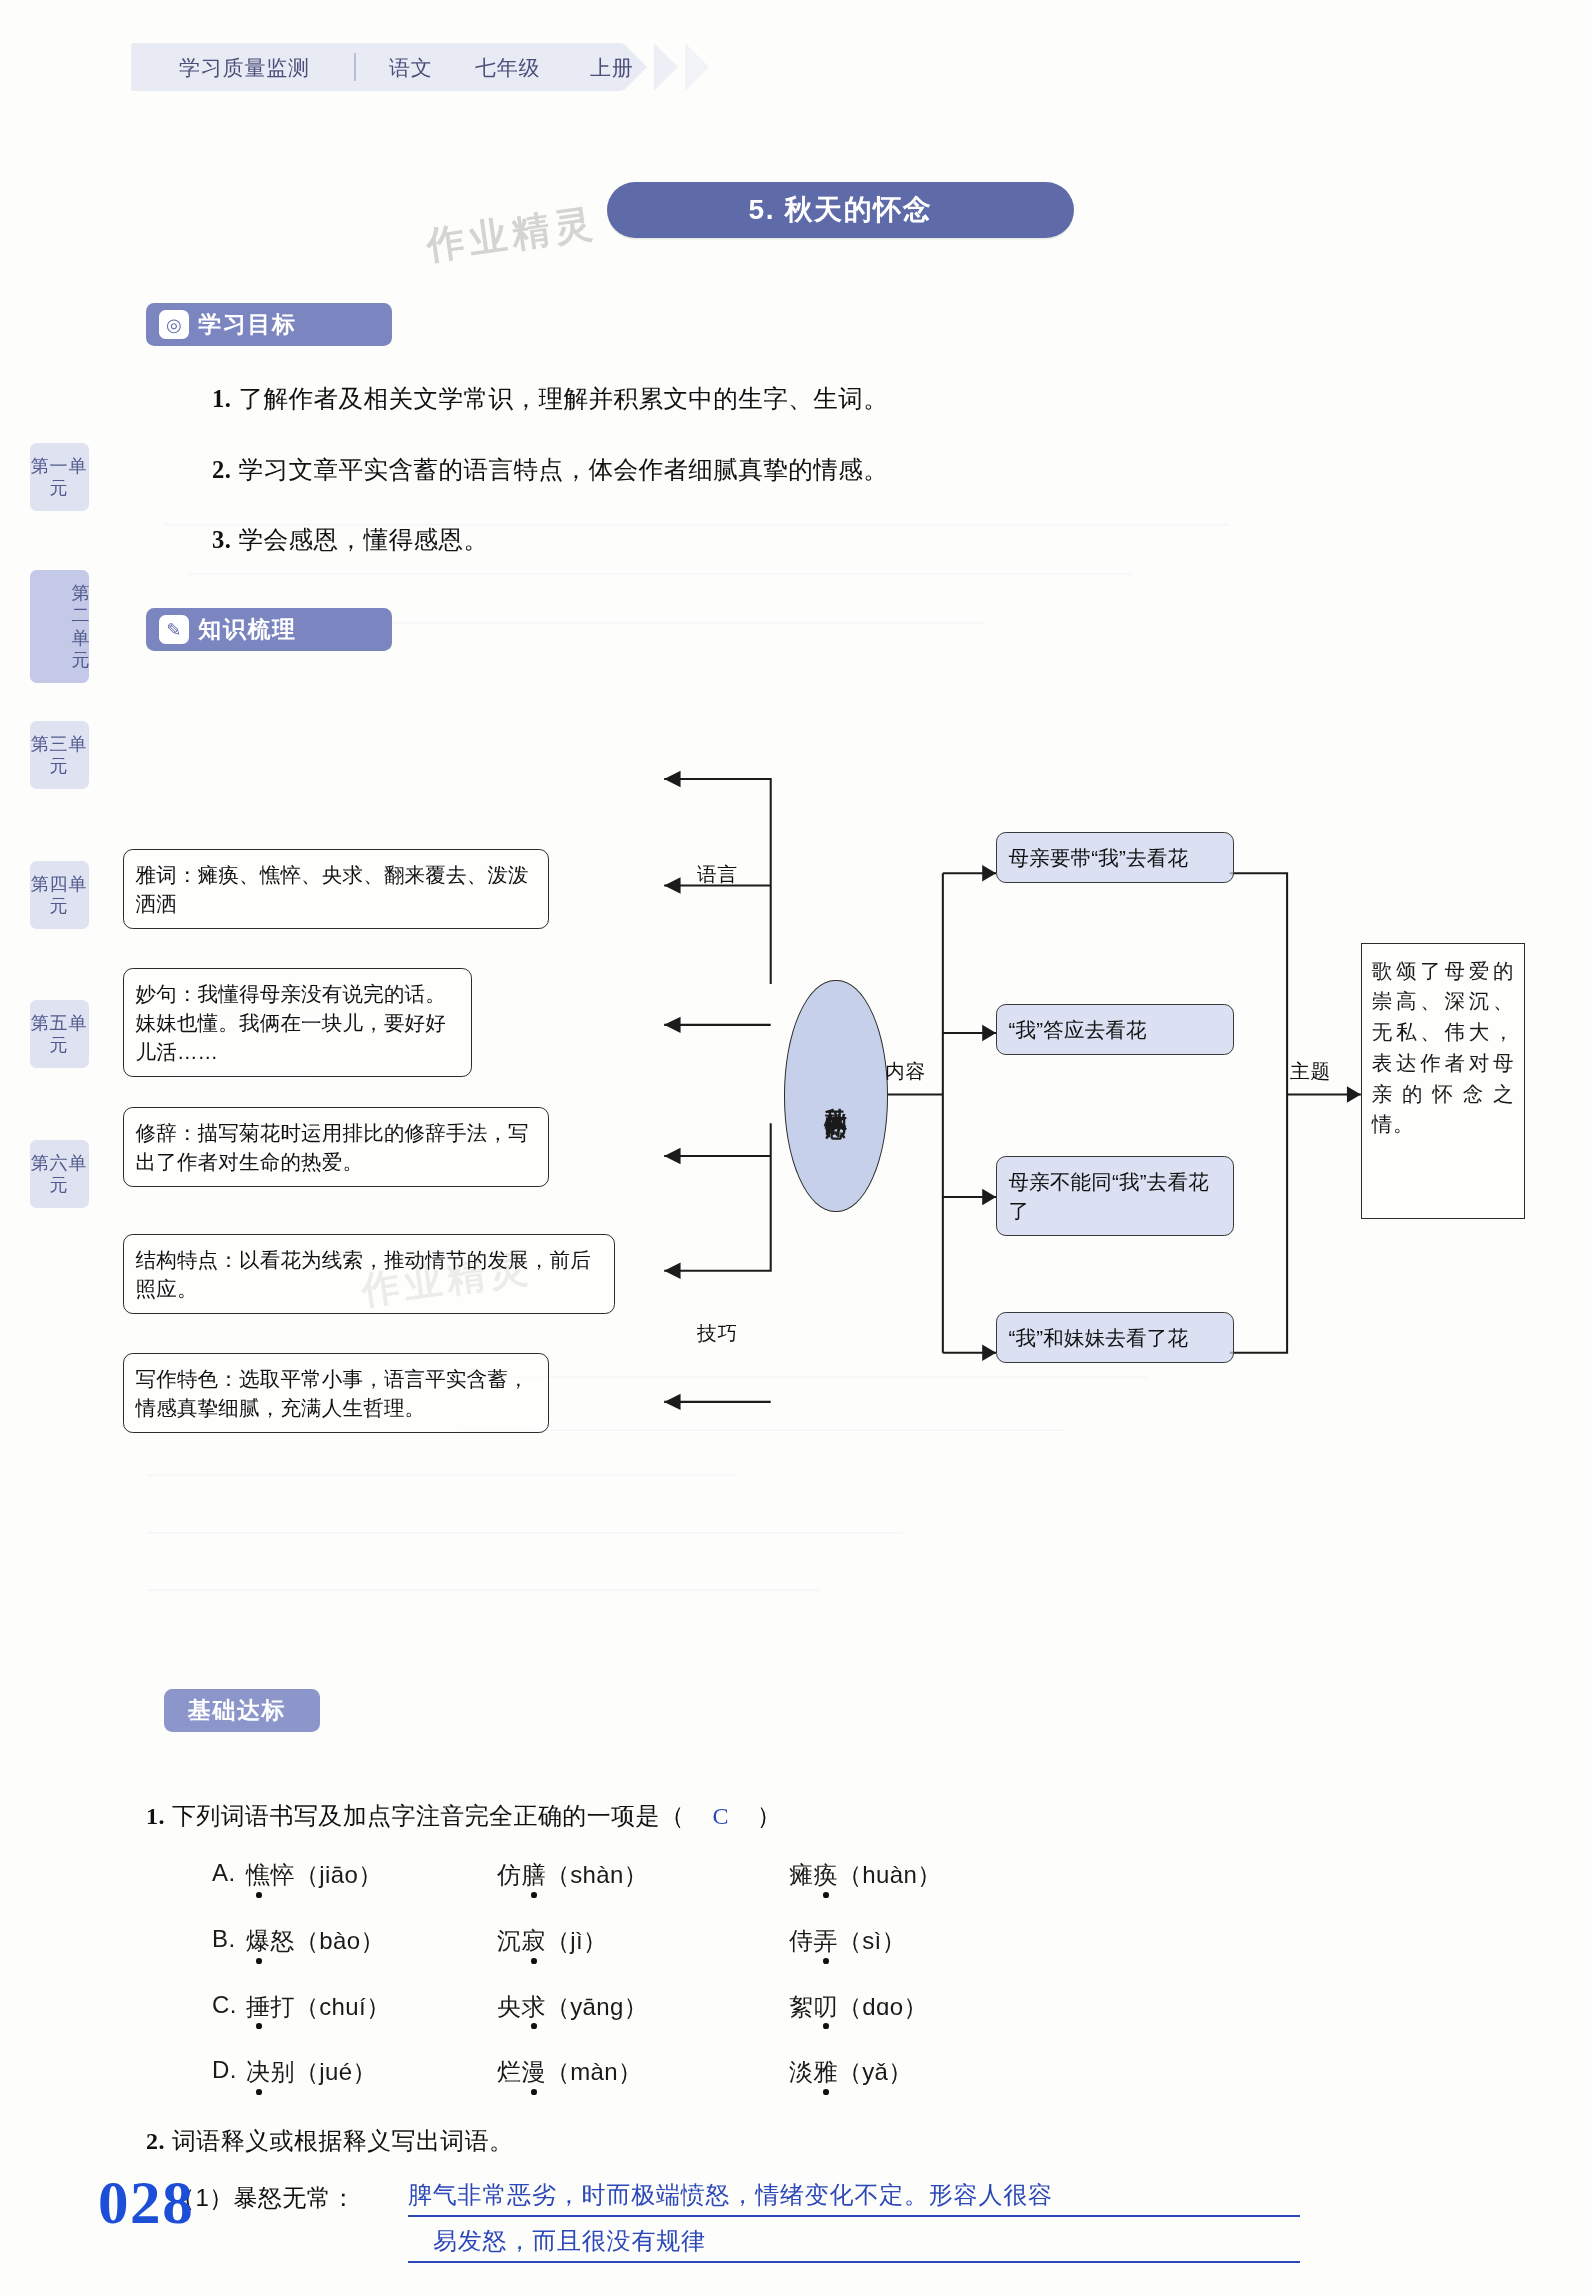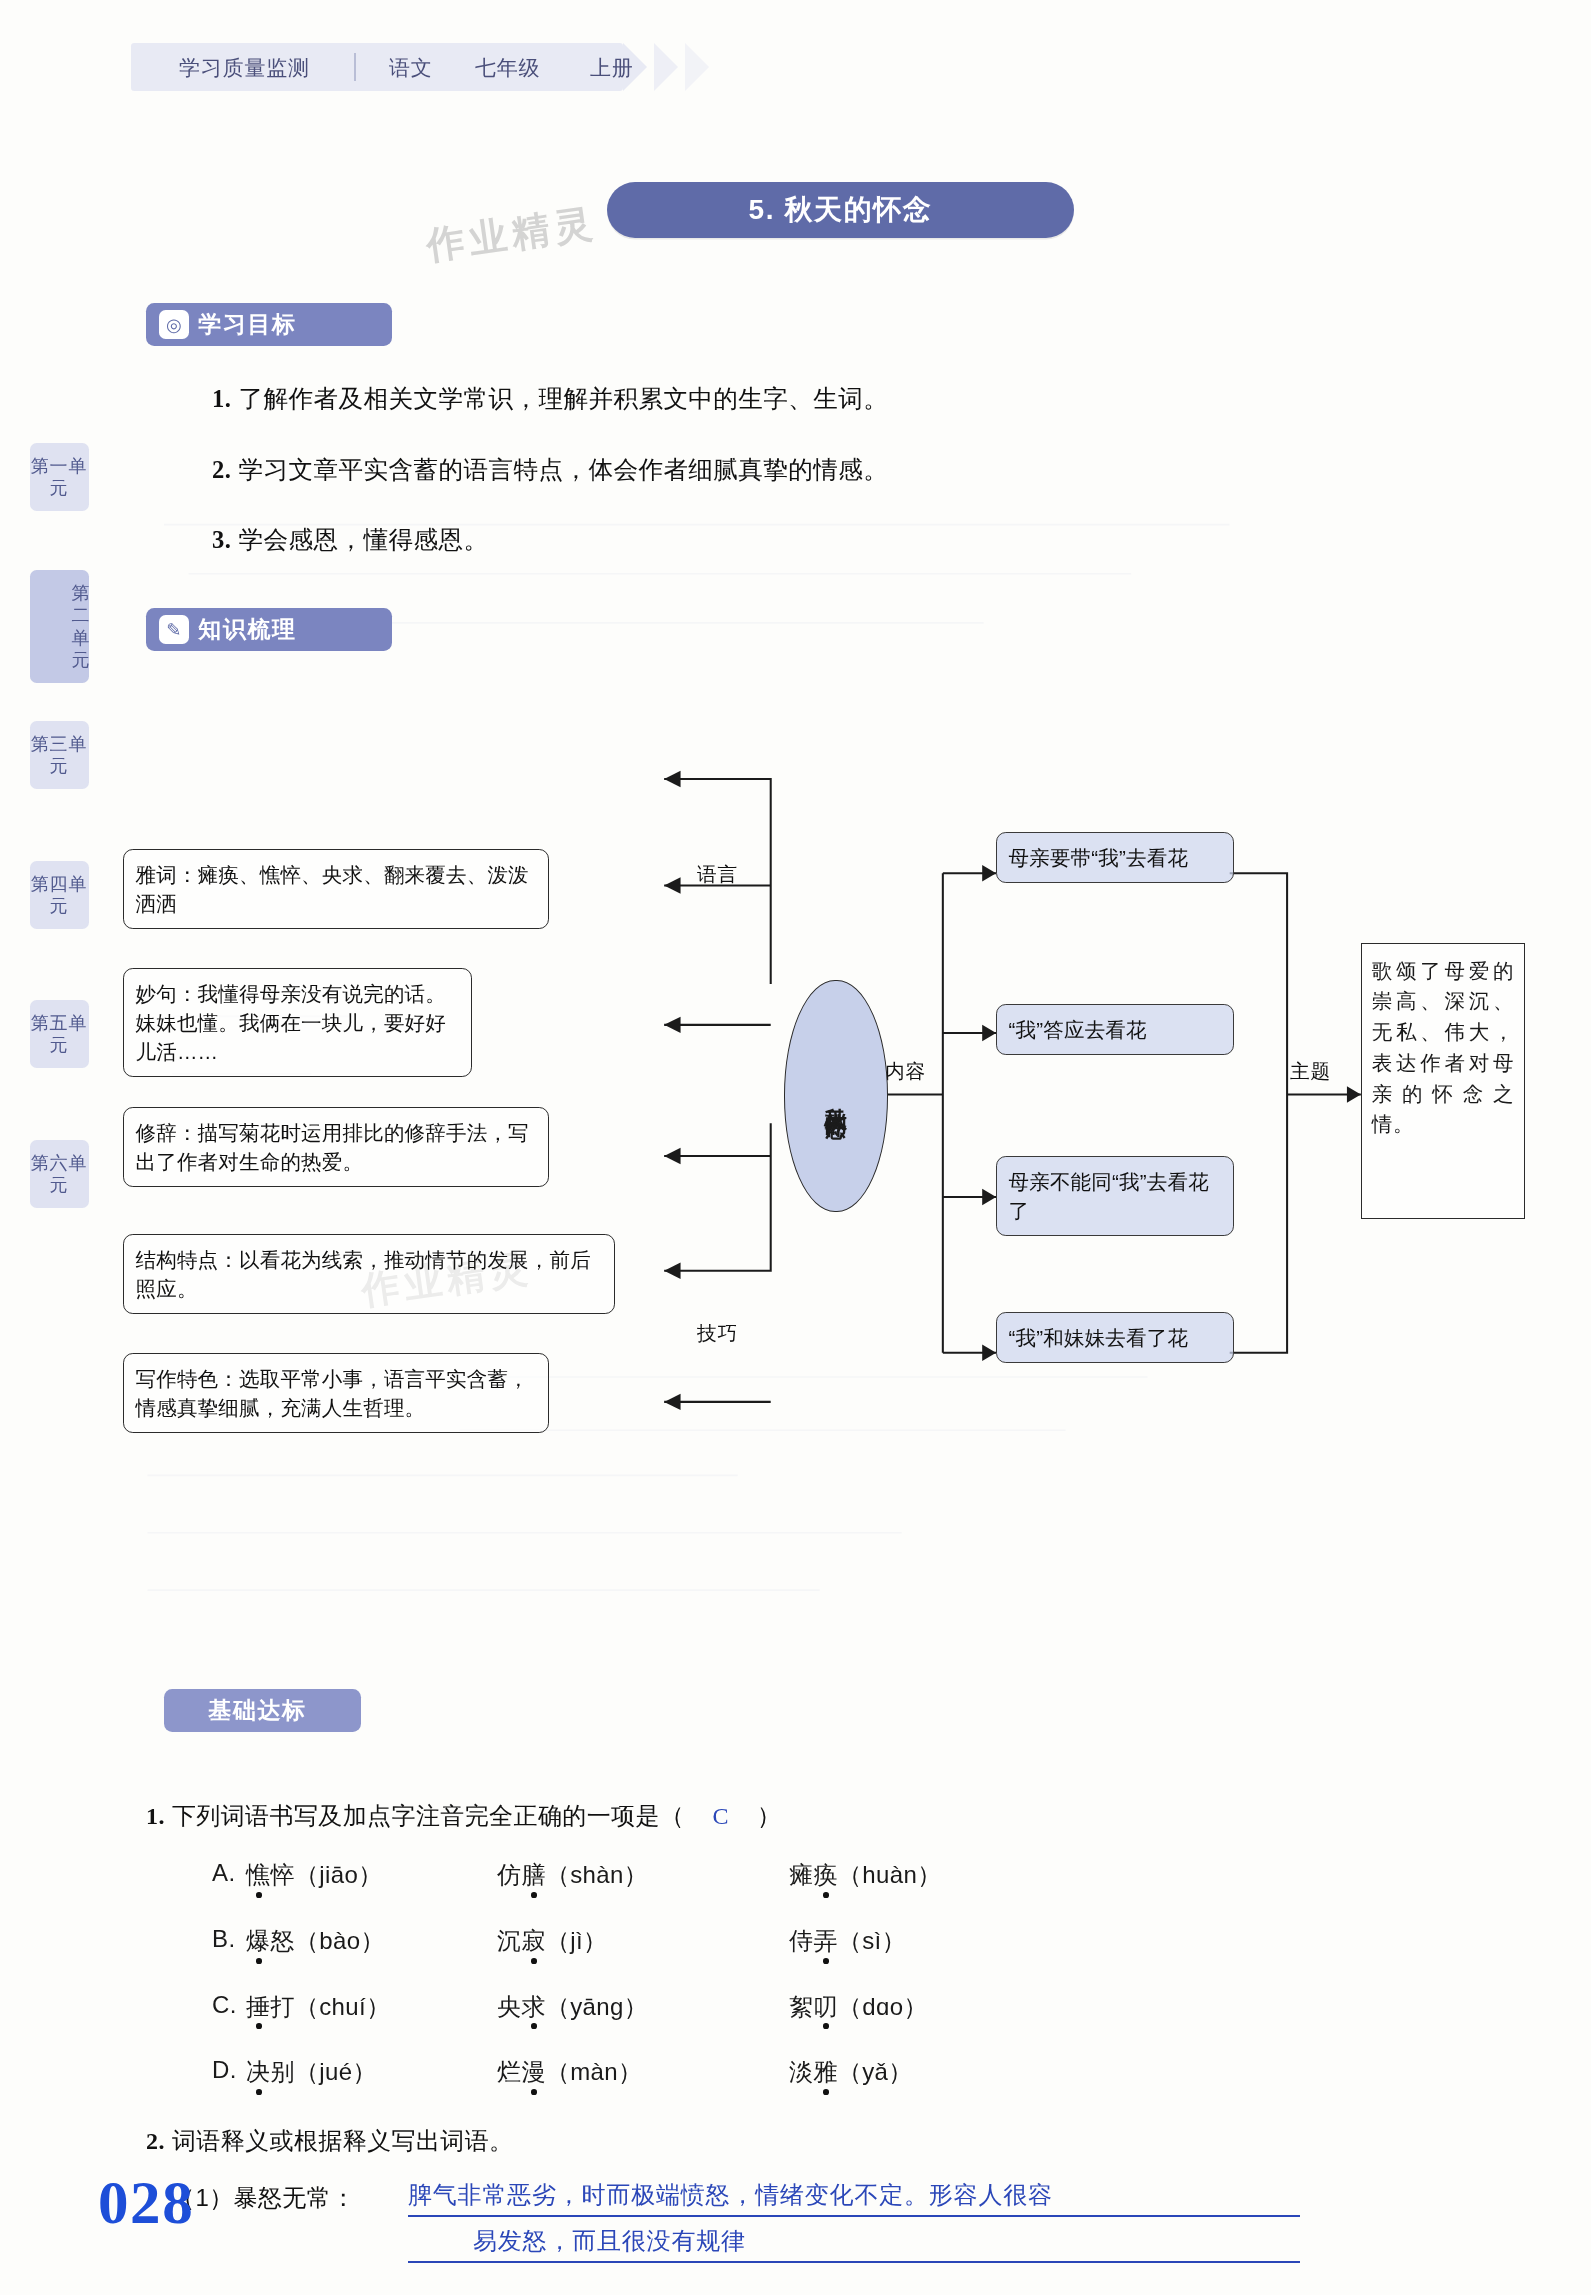--- a/index.html
+++ b/index.html
@@ -124,21 +124,21 @@
   .sec-tag .lbl {
     color: #fff;
     font-size: 23px;
     font-weight: bold;
     letter-spacing: 1.6px;
     white-space: nowrap;
   }
   #tag-goal { left: 146px; top: 303px; width: 246px; }
   #tag-knowledge { left: 146px; top: 608px; width: 246px; }
   #tag-basic {
-    left: 164px; top: 1689px; width: 197px;
+    left: 164px; top: 1689px; width: 156px;
     background: #8d96cb;
     padding-left: 8px;
     justify-content: center;
   }
 
   
   .goal {
     position: absolute;
     font-size: 24.6px;
     color: #111;
@@ -467,20 +467,20 @@
   <div class="dotmark" style="left:531px; top:2089px;"></div>
   <div class="dotmark" style="left:823px; top:2089px;"></div>
 
   <div class="q" style="left:146px; top:2125px;">
     <span class="num">2.</span>
     <span>词语释义或根据释义写出词语。</span>
   </div>
 
   <div class="q" style="left:171px; top:2182px;">（1）暴怒无常：</div>
   <div class="handwrite" style="left:408px; top:2177px;">脾气非常恶劣，时而极端愤怒，情绪变化不定。形容人很容</div>
-  <div class="handwrite" style="left:433px; top:2223px;margin-left:40px;">易发怒，而且很没有规律</div>
+  <div class="handwrite" style="left:433px; top:2223px;">易发怒，而且很没有规律</div>
   <div class="rule" style="left:408px; top:2215px; width:892px;"></div>
   <div class="rule" style="left:408px; top:2261px; width:892px;"></div>
 
   <div class="page-num">028</div>
 
 </div>
 
 
 </body></html>

